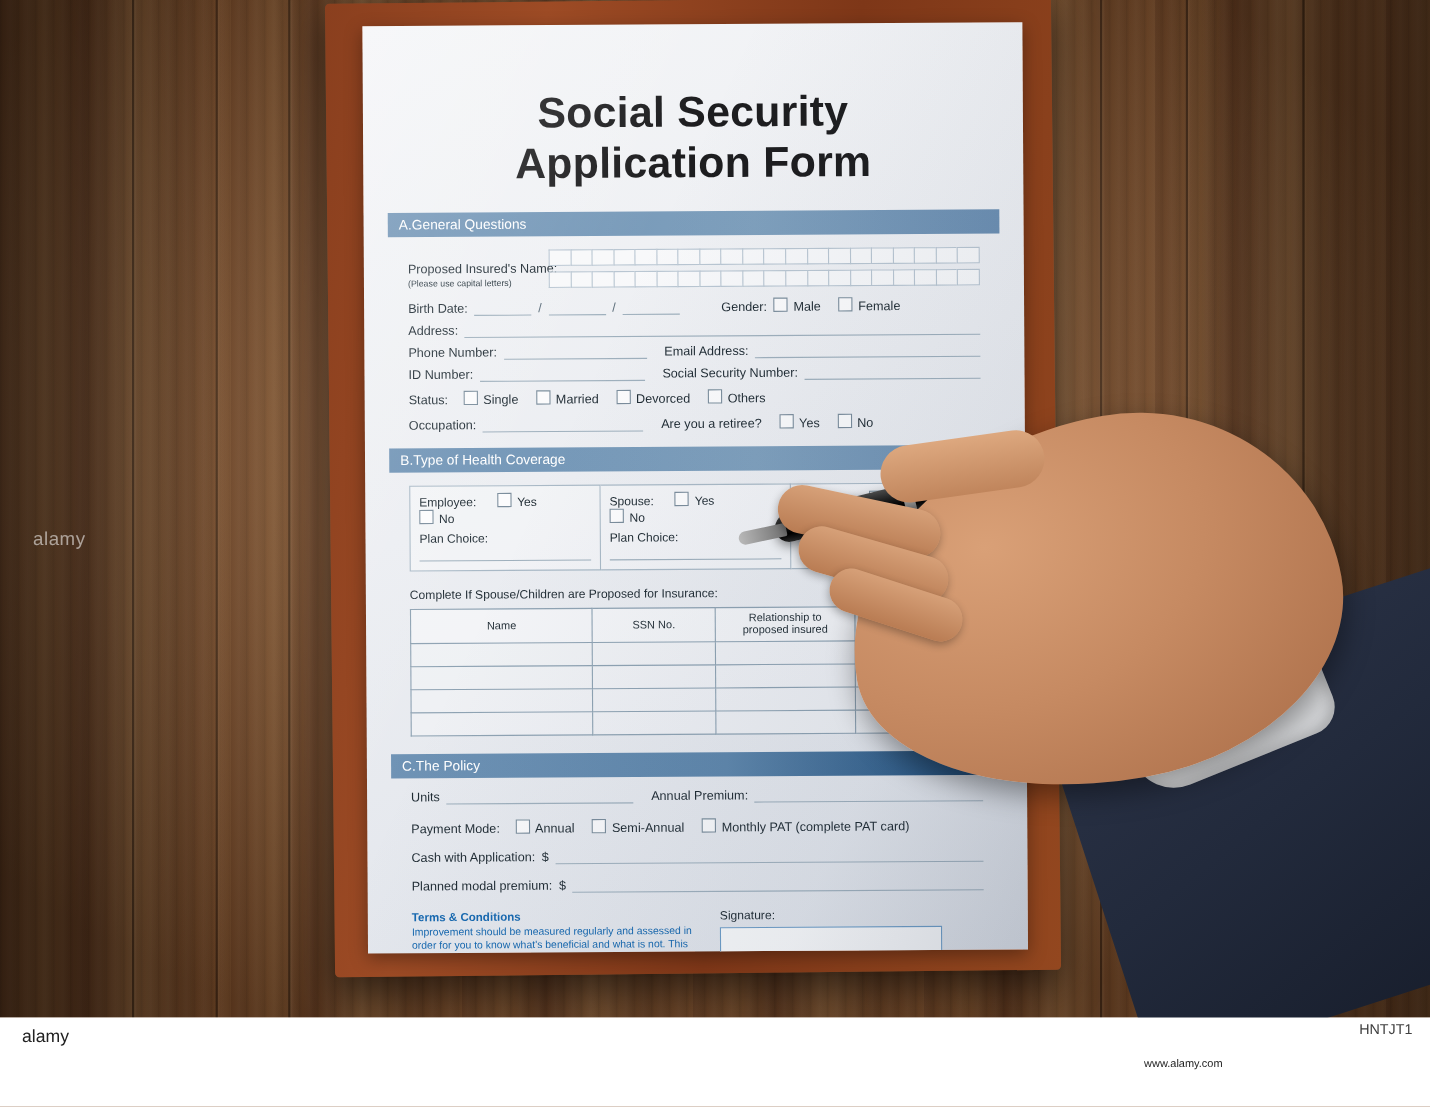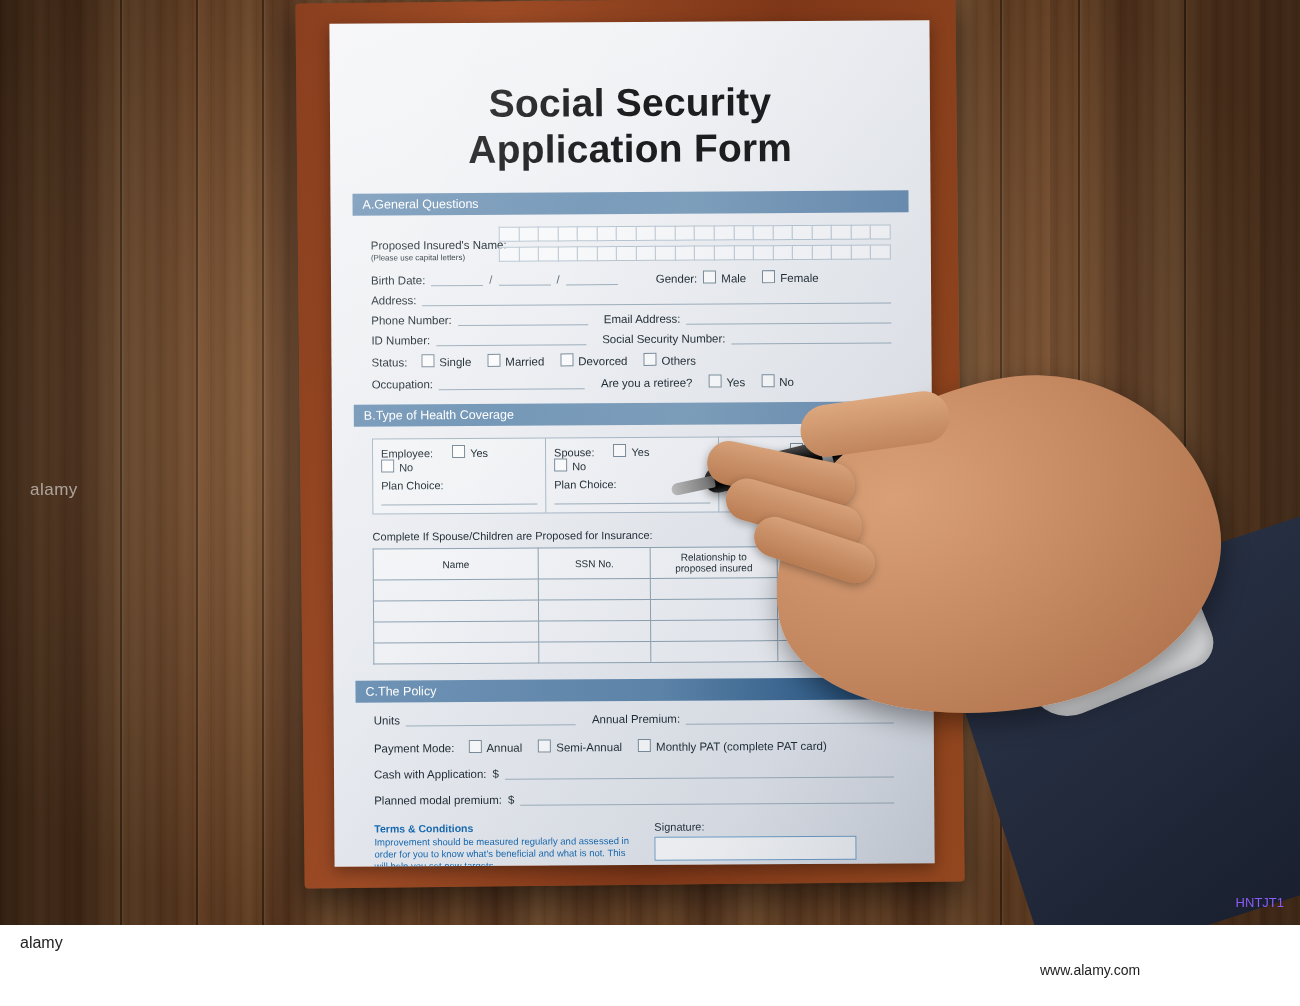--- a/index.html
+++ b/index.html
@@ -161,22 +161,22 @@
 
   
   .footer{
     position:absolute;left:0;top:925px;width:1300px;height:81px;background:#ffffff;
   }
   .wm{
     position:absolute;color:rgba(255,255,255,.55);font-size:17px;letter-spacing:.5px;
   }
   .wm1{left:30px;top:480px;}
   .wm2{left:560px;top:935px;}
-  .alamy-id{position:absolute;right:16px;top:895px;font-size:13px;color:#8b5cf6;}
-  .alamy-url{position:absolute;left:1040px;top:962px;font-size:14px;color:#222;}
+  .alamy-id{position:absolute;right:16px;top:928px;font-size:13px;color:#404040;}
+  .alamy-url{position:absolute;left:1040px;top:962px;font-size:10px;color:#222;}
   .alamy-logo{position:absolute;left:20px;top:934px;font-size:16px;color:#222;}
 </style>
 </head>
 <body>
 
 <div class="stage">
 
   <div class="desk">
     <div class="plank" style="left:120px"></div>
     <div class="plank" style="left:196px"></div>

